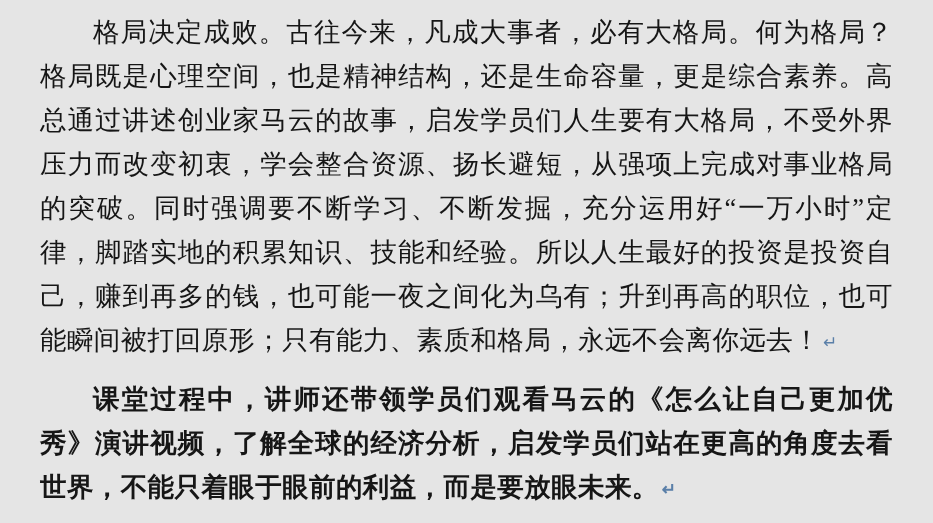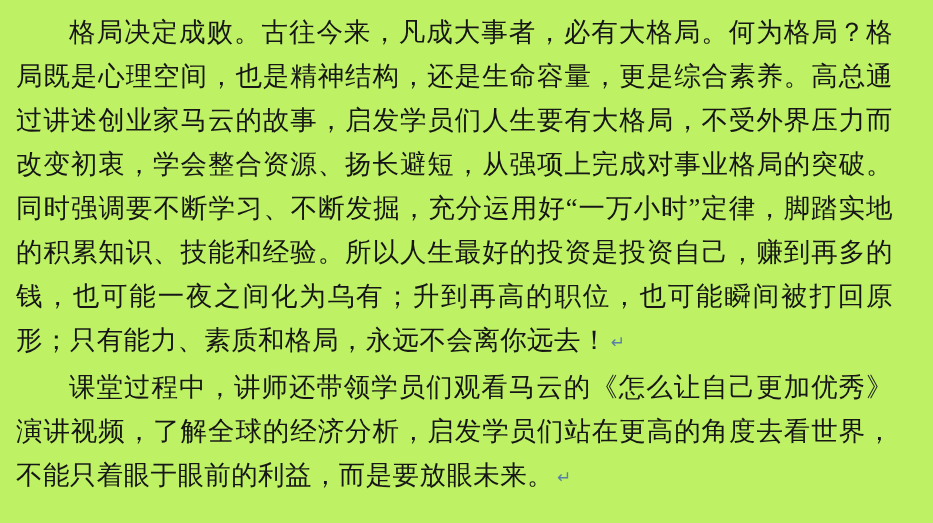--- a/index.html
+++ b/index.html
@@ -11,40 +11,41 @@
     width: 933px;
     height: 523px;
     overflow: hidden;
     font-family: "Liberation Serif", "DejaVu Serif", serif;
     color: #1a1a1a;
   }
   #document-page {
     position: relative;
     width: 933px;
     height: 523px;
-    background: #bef264;
+    background: #e5e5e5;
     box-sizing: border-box;
-    padding: 10px 40px 0 16px;
+    padding: 10px 40px 0 40px;
   }
   .doc-body {
     position: relative;
   }
   .doc-paragraph {
     font-size: 26.5px;
     line-height: 44px;
     letter-spacing: 0.4px;
     text-align: justify;
     text-justify: inter-ideograph;
     text-indent: 2em;
     margin: 0 0 0 0;
     color: #161616;
     font-family: "Liberation Serif", "DejaVu Serif", serif;
   }
   .doc-paragraph + .doc-paragraph {
-    margin-top: 0;
+    margin-top: 12px;
+    font-weight: bold;
   }
   .pilcrow-mark {
     color: #5a7fa8;
     font-size: 17px;
     vertical-align: middle;
     padding-left: 3px;
     font-family: "Liberation Sans", sans-serif;
   }
 </style>
 </head>

